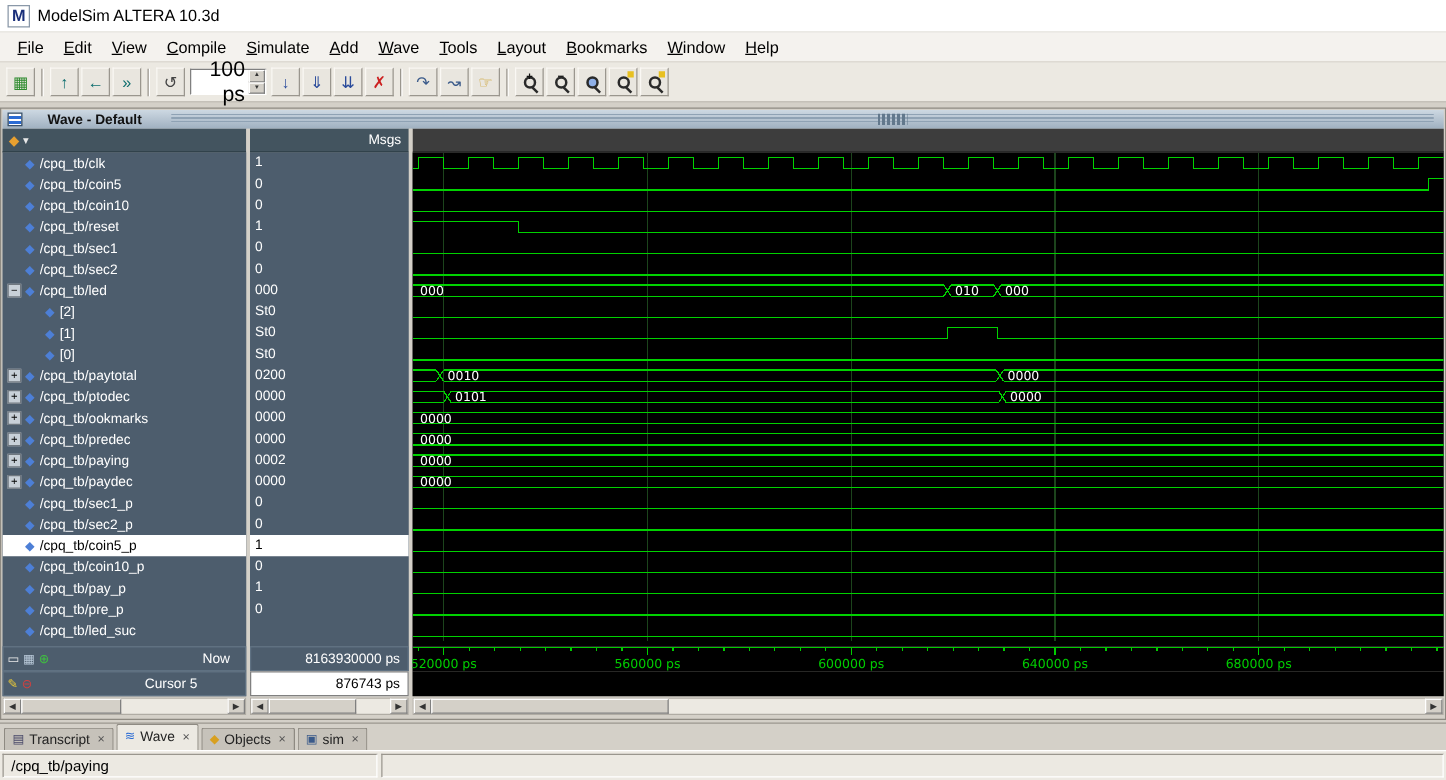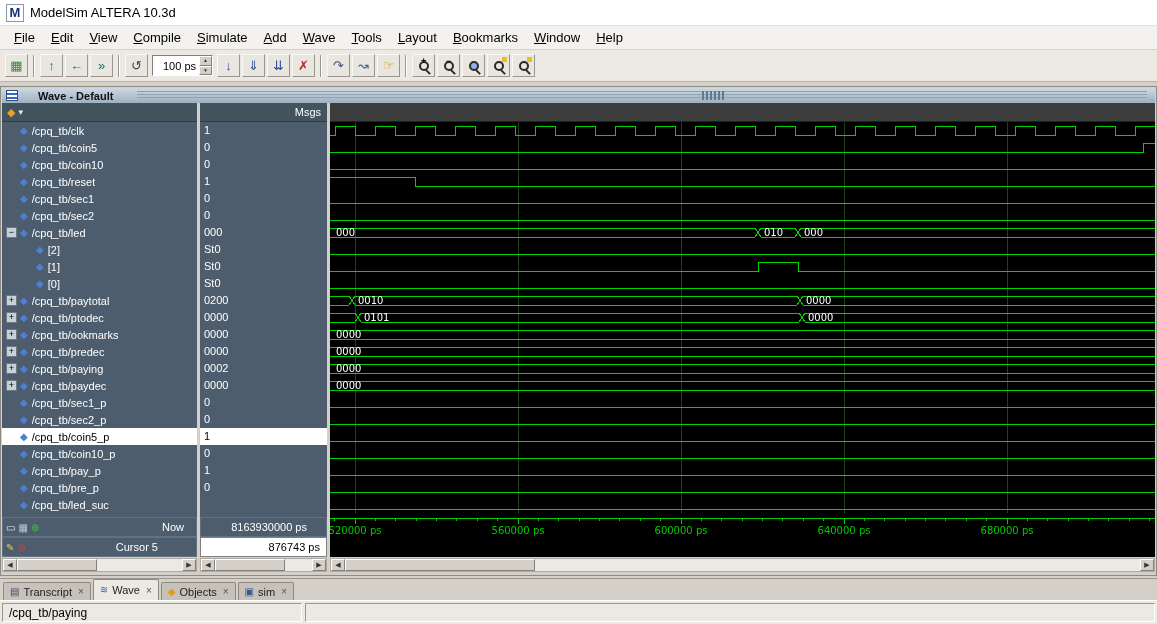--- a/index.html
+++ b/index.html
@@ -13,21 +13,21 @@
 
   #menubar{position:absolute;left:0;top:26px;width:1157px;height:24px;background:#f4f2ee;display:flex;align-items:center;padding-left:6px;font-size:13px;color:#000;border-bottom:1px solid #d6d2ca}
   .menu-item{padding:3px 8px;white-space:nowrap}
   .menu-item u{text-decoration:underline}
 
   #toolbar{position:absolute;left:0;top:50px;width:1157px;height:32px;background:#ece9e2;display:flex;align-items:center;padding-left:4px;border-bottom:1px solid #b8b4ac}
   .tbtn{width:23px;height:23px;margin:1px;background:#e9e6df;border:1px solid;border-color:#faf8f4 #9a968e #9a968e #faf8f4;display:flex;align-items:center;justify-content:center;position:relative}
   .tbtn .glyph{font-size:13px;line-height:1}
   .tsep{width:2px;height:22px;margin:0 4px;border-left:1px solid #9a968e;border-right:1px solid #ffffff}
   .timebox{height:21px;margin:0 3px;display:flex;align-items:center;border:1px solid;border-color:#808080 #fff #fff #808080;background:#fff}
-  .timeval{width:46px;padding:0 3px;font-size:11px;color:#000;text-align:right}
+  .timeval{width:46px;padding:0 3px;font-size:17px;color:#000;text-align:right}
   .spin{display:flex;flex-direction:column;width:13px;height:100%}
   .spbtn{flex:1;font-size:5px;line-height:1;display:flex;align-items:center;justify-content:center;background:#d4d0c8;border:1px solid;border-color:#fff #808080 #808080 #fff;color:#333}
   .lens{width:10px;height:10px;border:2px solid #2a2a2a;border-radius:50%;position:relative;display:block}
   .lens::after{content:"";position:absolute;right:-4px;bottom:-4px;width:6px;height:2px;background:#2a2a2a;transform:rotate(45deg)}
   .mag .sign{position:absolute;top:2px;left:8px;font-size:9px;font-weight:bold;color:#111;line-height:1}
   .mag .accent{position:absolute;right:2px;top:2px;width:5px;height:5px}
 
   
   #wavewin{position:absolute;left:0;top:86px;width:1157px;height:490px;background:#d4d0c8;border:1px solid #8e8a82}
   #wave-titlebar{position:absolute;left:2px;top:88px;width:1153px;height:15px;background:linear-gradient(180deg,#cdd8e2,#9fb0c0);display:flex;align-items:center;padding:0 4px;gap:20px}
@@ -56,21 +56,21 @@
   .expander{width:11px;height:11px;margin-right:3px;flex:none;font-size:9px;line-height:9px;text-align:center}
   .expander.box{background:#c8d0d8;border:1px solid #707880;color:#000}
   .indent{flex:none;display:inline-block}
   .diamond{color:#4d7fd6;font-size:10px;margin-right:4px;flex:none}
   .sig-label{overflow:hidden;text-overflow:clip}
   .val-row{height:17px;line-height:17px;font-size:11px;color:#fff;padding-left:4px;white-space:nowrap}
 
   
   .band-cell{position:absolute;height:20px;font-size:11px;color:#fff;display:flex;align-items:center;background:#4d5d6d;border:1px solid #5f7182}
   #now-names{left:2px;top:517px;width:195px;justify-content:space-between;padding:0 12px 0 3px}
-  #now-value{left:200px;top:517px;width:127px;justify-content:flex-end;padding-right:19px}
+  #now-value{left:200px;top:517px;width:127px;justify-content:flex-end;padding-right:6px}
   #ruler-band{position:absolute;left:330px;top:517px;width:825px;height:20px;background:#000}
   #cursor-names{left:2px;top:537px;width:195px;justify-content:space-between;padding:0 38px 0 3px}
   #cursor-value{left:200px;top:537px;width:127px;background:#fff;color:#000;border:1px solid #808080;justify-content:flex-end;padding-right:6px}
   #cursor-waveband{position:absolute;left:330px;top:537px;width:825px;height:20px;background:#000}
   .mini{font-size:10px;margin-right:3px;line-height:1}
 
   
   .sb{position:absolute;top:558px;height:14px;background:#ece9e2;border:1px solid #b0aca4;display:flex;align-items:stretch}
   .sb-btn{width:14px;background:#d4d0c8;border:1px solid;border-color:#fff #808080 #808080 #fff;font-size:7px;display:flex;align-items:center;justify-content:center;color:#333;flex:none}
   .sb-thumb{background:#d4d0c8;border:1px solid;border-color:#fff #808080 #808080 #fff;flex:none}

